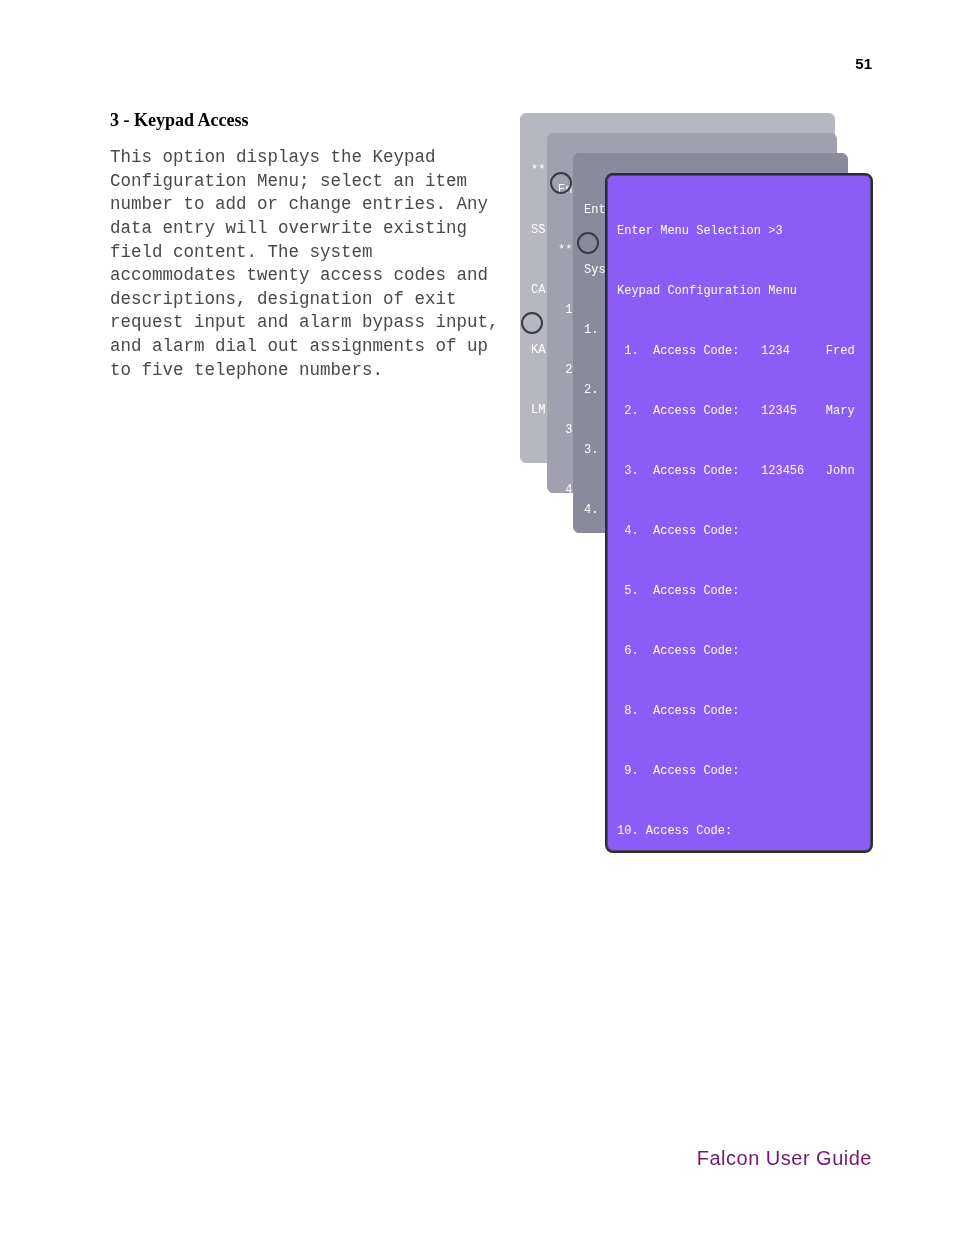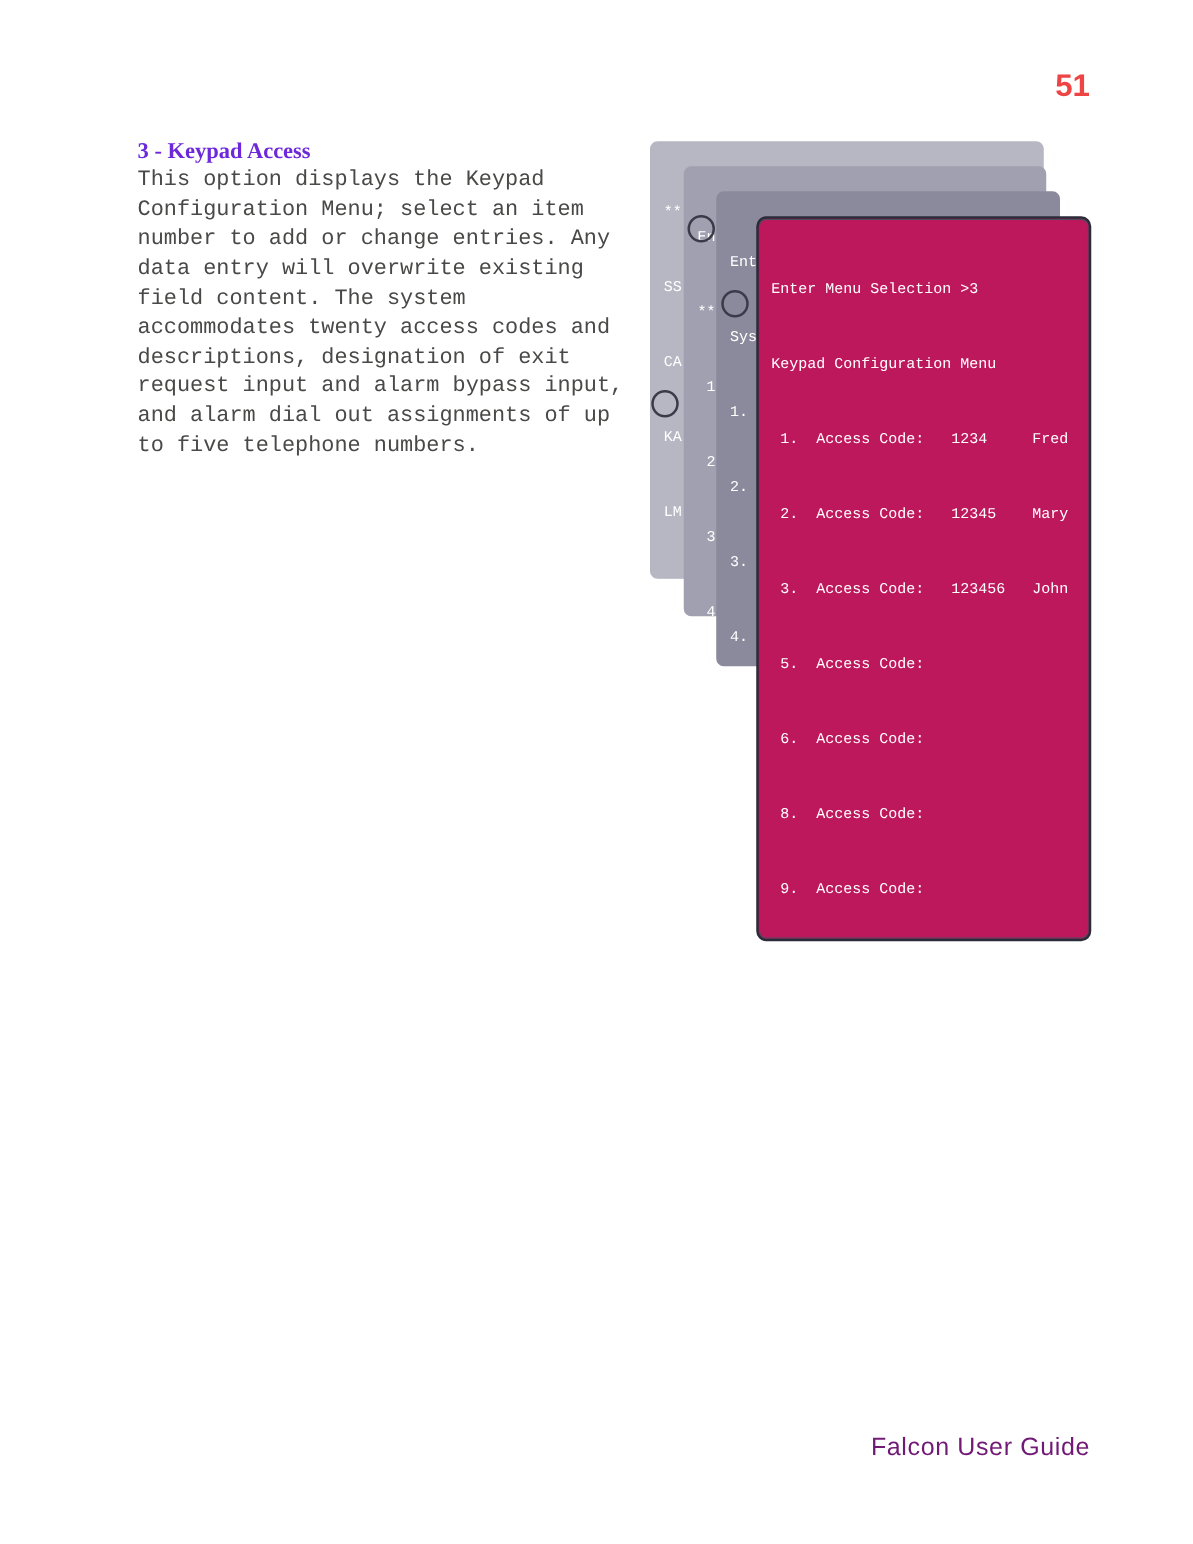--- a/index.html
+++ b/index.html
@@ -13,35 +13,35 @@
     color: #494948;
     position: relative;
     overflow: hidden;
   }
   .page-number {
     position: absolute;
     top: 55px;
     right: 82px;
     font-family: Arial, Helvetica, sans-serif;
     font-weight: bold;
-    font-size: 25px;
-    color: #ef4444;
+    font-size: 15px;
+    color: #000000;
   }
   .left-col {
     position: absolute;
     left: 110px;
     top: 110px;
     width: 395px;
   }
   .section-heading {
     font-family: Georgia, 'Times New Roman', serif;
     font-weight: bold;
     font-size: 18px;
-    color: #6d28d9;
-    margin: 0 0 2px 0;
+    color: #000000;
+    margin: 0 0 15px 0;
   }
   .body-text {
     font-family: Liberation Mono, monospace;
     font-size: 17.5px;
     line-height: 1.35;
     color: #494948;
     margin: 0;
   }
   .footer-text {
     position: absolute;
@@ -80,22 +80,22 @@
   }
   .panel3 {
     left: 573px; top: 153px;
     width: 275px; height: 380px;
     background: #8a8a9c;
     color: #fff;
     border: 1px solid #8a8a9c;
   }
   .panel4 { 
     left: 605px; top: 173px;
-    width: 268px; height: 580px;
-    background: #be185d;
+    width: 268px; height: 680px;
+    background: #8b5cf6;
     color: #fff;
     border: 2px solid #2b2b3a;
     border-radius: 8px;
     box-shadow: 0 0 0 1px #4c4c60 inset;
   }
   .panel4 .pline { white-space: pre; }
 
   
   .circle {
     position: absolute;
@@ -168,20 +168,21 @@
   <div>13.</div>
   <div>Ente</div>
 </div>
 
 <div class="panel panel4">
   <div class="pline">Enter Menu Selection &gt;3</div>
   <div class="pline" style="font-weight:normal">Keypad Configuration Menu</div>
   <div class="pline"> 1.  Access Code:   1234     Fred</div>
   <div class="pline"> 2.  Access Code:   12345    Mary</div>
   <div class="pline"> 3.  Access Code:   123456   John</div>
+  <div class="pline"> 4.  Access Code:</div>
   <div class="pline"> 5.  Access Code:</div>
   <div class="pline"> 6.  Access Code:</div>
   <div class="pline"> 8.  Access Code:</div>
   <div class="pline"> 9.  Access Code:</div>
   <div class="pline">10. Access Code:</div>
   <div class="pline">11. Access Code:</div>
   <div class="pline">12. Access Code:</div>
   <div class="pline">13. Access Code:</div>
   <div class="pline">14. Access Code:</div>
   <div class="pline">15. Access Code:</div>

